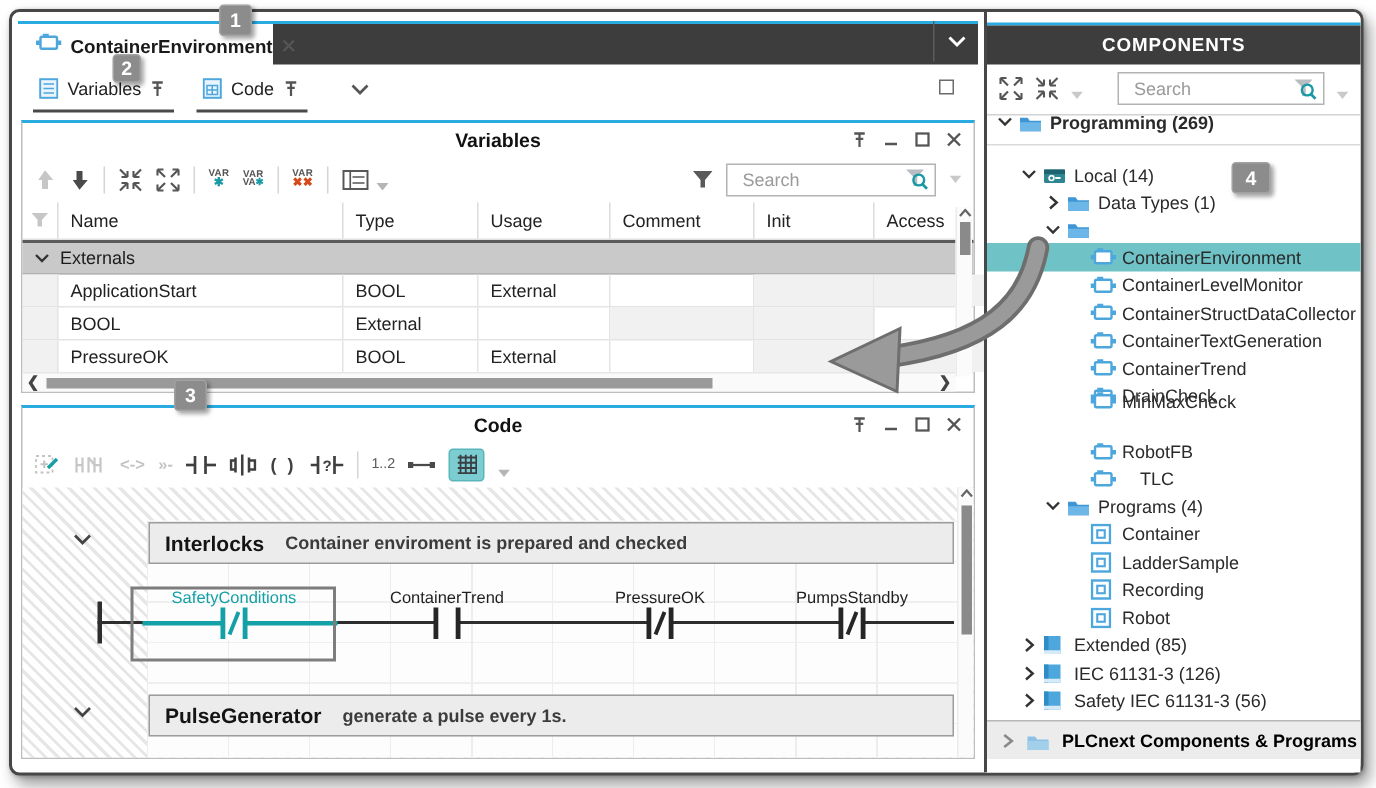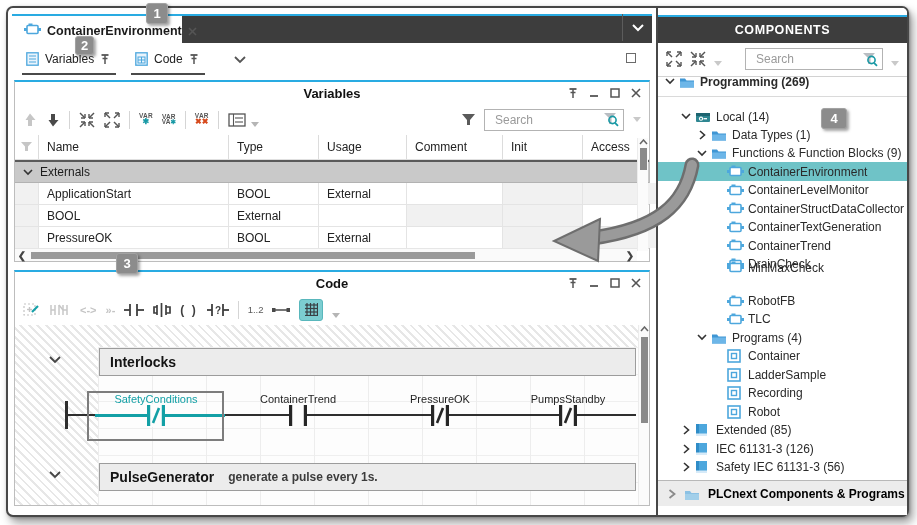--- a/index.html
+++ b/index.html
@@ -423,20 +423,21 @@
           <polygon points="0,0 8,0 4,5" fill="#b5b5b5"></polygon>
         </svg>
     </div>
     <div id="code-canvas">
       <div id="code-content"></div>
       <svg class="abs" style="left:34px;top:31px;" width="12" height="8">
           <polyline points="1,1 6,6 11,1" fill="none" stroke="#444" stroke-width="1.8"></polyline>
         </svg>
       <div class="section-header" style="top:23px;">
         <span class="sn">Interlocks</span>
+        <span class="sc">Container enviroment is prepared and checked</span>
       </div>
 
       <div class="abs" style="left:50px;top:76px;width:3px;height:28px;background:#2e2e2e;"></div>
       <div class="abs" style="left:50px;top:89px;width:571px;height:2px;background:#2e2e2e;"></div>
       <div class="abs" style="left:80px;top:88.5px;width:130px;height:3px;background:#13a0a6;"></div>
       <div class="abs" style="left:72px;top:66px;width:137px;height:50px;border:2px solid #7d7d7d;"></div>
       <div id="ladder" class="abs" style="left:0;top:0;width:100%;height:100%;">
           <div class="lad-label sel" style="left: 66px; top: 68px;">SafetyConditions</div>
           <div class="abs" style="left: 128px; top: 79px;"><svg width="26" height="23">
               <rect x="7" y="0" width="12" height="23" fill="#fdfdfd"></rect>
@@ -581,21 +582,20 @@
             <svg width="10" height="7">
               <polyline points="1,1 5,5 9,1" fill="none" stroke="#333" stroke-width="1.6"></polyline>
             </svg>
           </span>
           <span class="ticon" style="left:53px">
             <svg width="16" height="12">
               <path d="M1,2.5 h5 l1.5,2 H15 v7 H1 z" fill="#3f96d4"></path>
               <path d="M1,5.5 h14 v6 H1 z" fill="#6db6e8"></path>
             </svg>
           </span>
-          <span class="lbl" style="left:74px">Functions &amp; Function Blocks (9)</span>
         </div>
         <div class="tree-row selected" style="top: 154.35px;">
           <span class="ticon" style="left:69px">
             <svg width="17" height="13">
               <rect x="3" y="2.5" width="11" height="8" fill="#fff" stroke="#4da7dd" stroke-width="1.6" rx="1"></rect>
               <rect x="0" y="5" width="3" height="3" fill="#4da7dd"></rect>
               <rect x="14" y="5" width="3" height="3" fill="#4da7dd"></rect>
               <rect x="4.5" y="0.5" width="4" height="2" fill="#4da7dd"></rect>
             </svg>
           </span>
@@ -680,21 +680,21 @@
         </div>
         <div class="tree-row" style="top: 301.95px;">
           <span class="ticon" style="left:69px">
             <svg width="17" height="13">
               <rect x="3" y="2.5" width="11" height="8" fill="#fff" stroke="#4da7dd" stroke-width="1.6" rx="1"></rect>
               <rect x="0" y="5" width="3" height="3" fill="#4da7dd"></rect>
               <rect x="14" y="5" width="3" height="3" fill="#4da7dd"></rect>
               <rect x="4.5" y="0.5" width="4" height="2" fill="#4da7dd"></rect>
             </svg>
           </span>
-          <span class="lbl" style="left:90px">TLC</span>
+          <span class="lbl" style="left:102px">TLC</span>
         </div>
         <div class="tree-row" style="top: 320.4px;">
           <span class="chev" style="left:38px">
             <svg width="10" height="7">
               <polyline points="1,1 5,5 9,1" fill="none" stroke="#333" stroke-width="1.6"></polyline>
             </svg>
           </span>
           <span class="ticon" style="left:53px">
             <svg width="16" height="12">
               <path d="M1,2.5 h5 l1.5,2 H15 v7 H1 z" fill="#3f96d4"></path>

